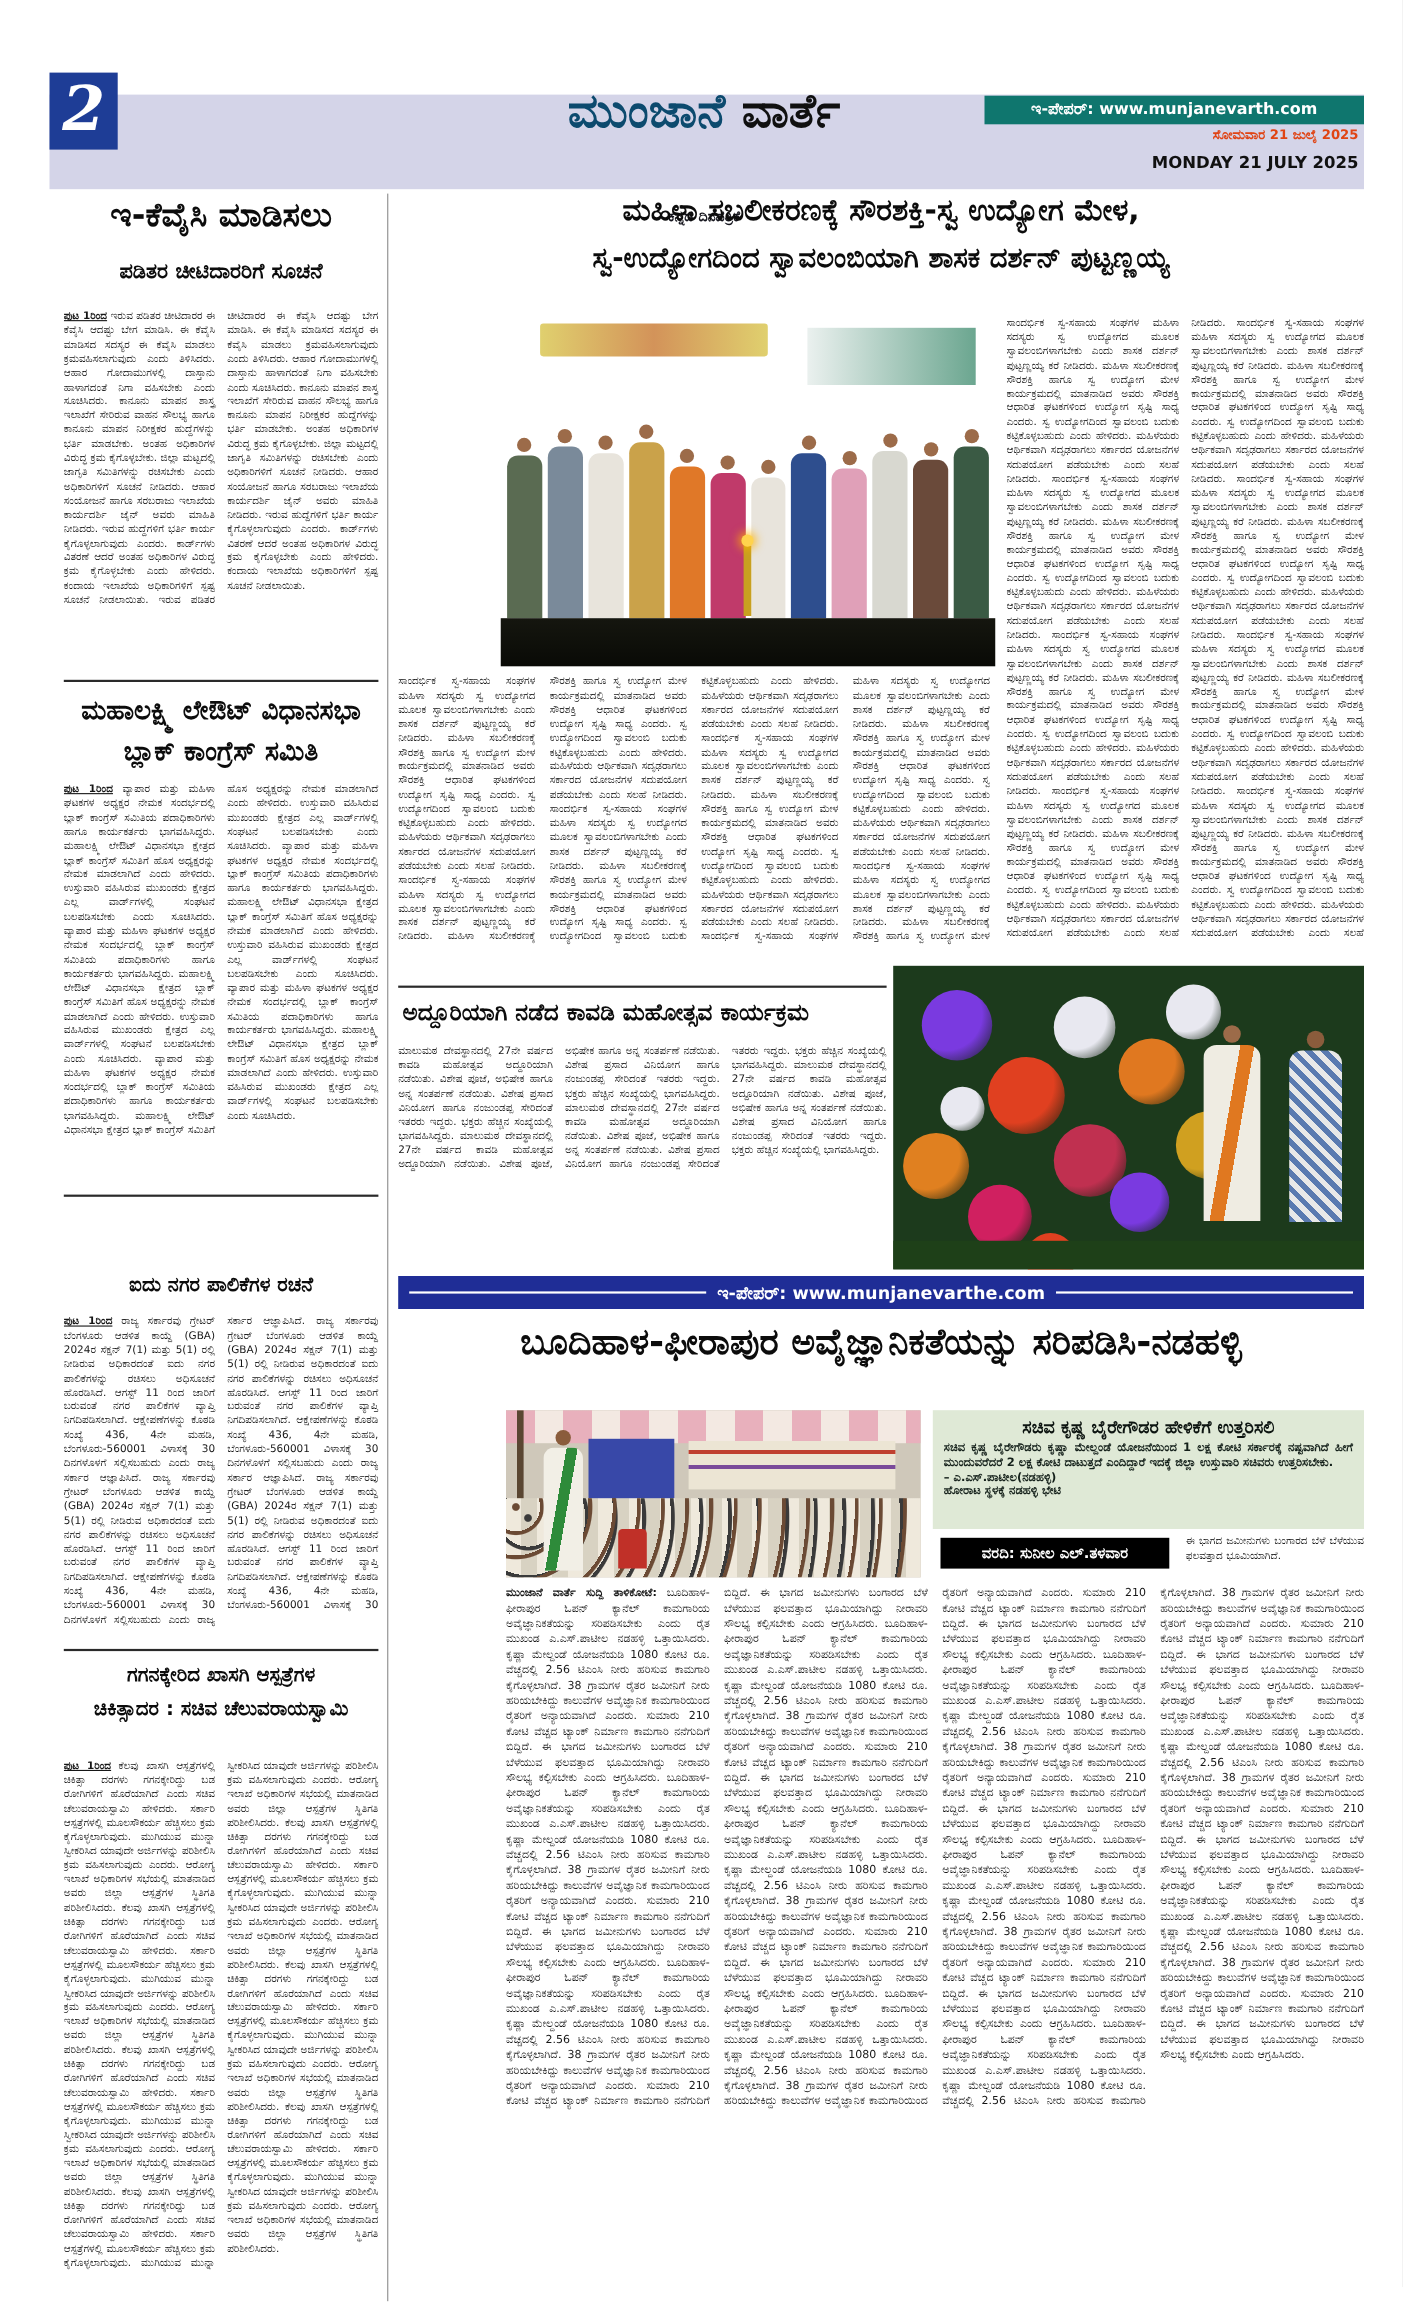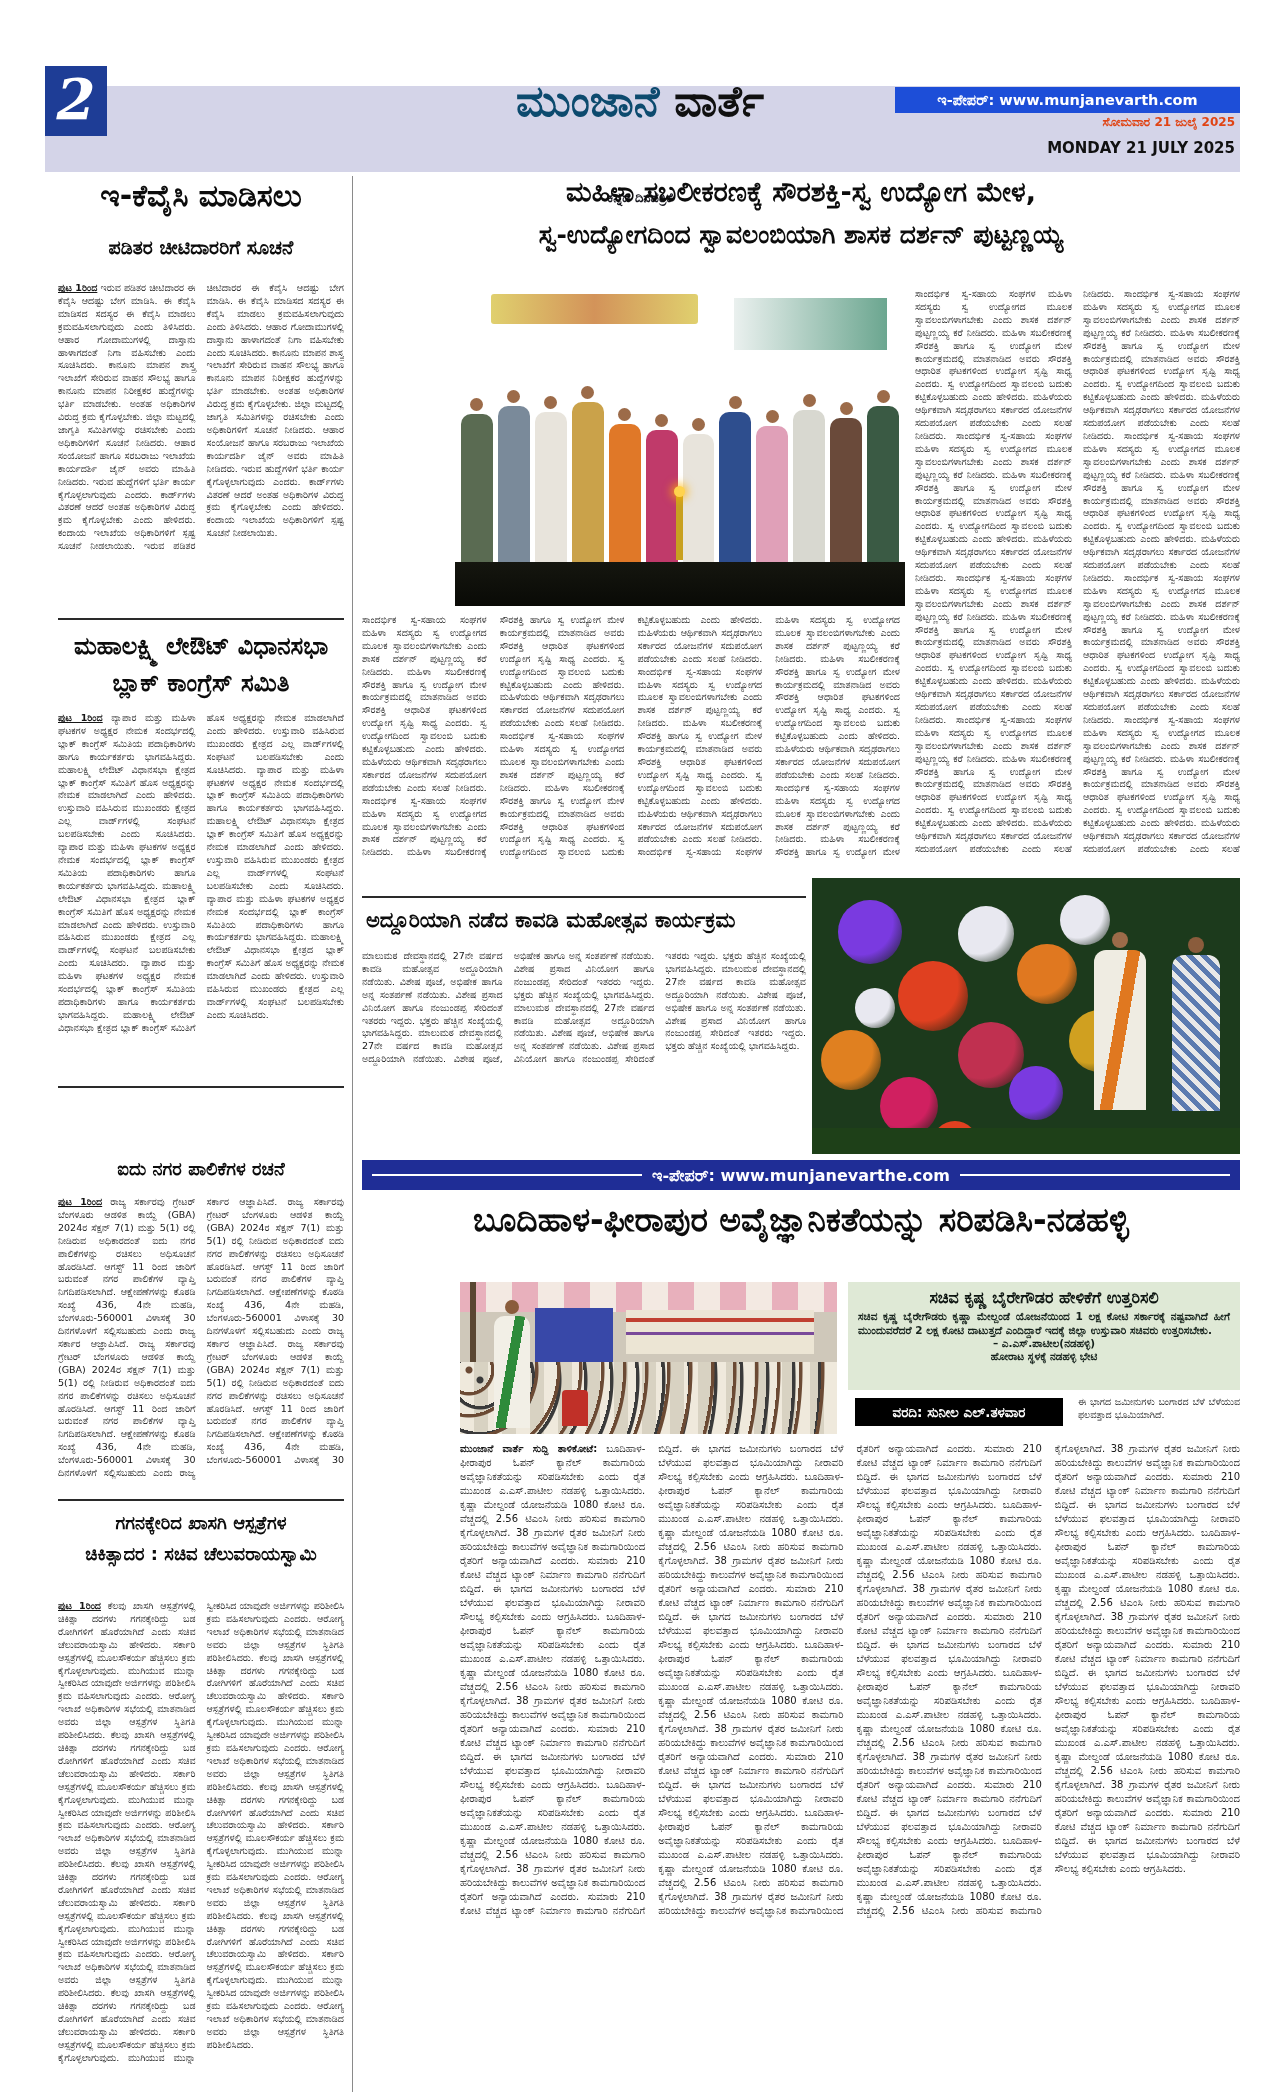--- a/index.html
+++ b/index.html
@@ -15,21 +15,21 @@
   .rule{background:#2a2a2a;height:2px;}
   .vrule{background:#8a8a8a;width:1px;}
   
   #band{left:45px;top:86px;width:1195px;height:86px;background:#d4d4e8;}
   #pagenum{left:45px;top:66px;width:62px;height:70px;background:#1e3d96;color:#fff;
            font-family:"DejaVu Serif",serif;font-style:italic;font-weight:bold;font-size:56px;
            text-align:center;line-height:66px;}
   #masthead{left:350px;top:76px;width:580px;text-align:center;font-size:43px;font-weight:bold;}
   #masthead .w1{color:#0c4a6e;} #masthead .w2{color:#101010;}
   #mast-sub{left:350px;top:142px;width:580px;text-align:center;font-size:13px;font-weight:bold;color:#15151d;margin-top:48px;}
-  #epaper-top{left:895px;top:87px;width:345px;height:26px;background:#1d4ed8;color:#fff;
+  #epaper-top{left:895px;top:87px;width:345px;height:26px;background:#0f766e;color:#fff;
               font-size:14.5px;font-weight:bold;text-align:center;line-height:26px;}
   #date-kn{left:895px;top:115px;width:340px;text-align:right;color:#e04414;font-weight:bold;font-size:12px;}
   #date-en{left:895px;top:139px;width:340px;text-align:right;color:#111;font-weight:bold;font-size:15px;}
   
   .photo{overflow:hidden;}
   #photoA{left:455px;top:288px;width:450px;height:318px;
           background:linear-gradient(180deg,#0e3f33 0%,#17584248%,#14543f 55%,#0d2e24 78%,#081a12 100%);}
   #photoA .banner-strip{position:absolute;left:8%;top:6px;width:46%;height:30px;
           background:linear-gradient(90deg,#d8c44a,#c87830,#d8c44a);opacity:.8;border-radius:3px;}
   #photoA .backdrop{position:absolute;right:4%;top:10px;width:34%;height:52px;
@@ -77,21 +77,21 @@
           border-radius:4px 4px 0 0;z-index:2;}
   
   #midbanner{left:362px;top:1160px;width:878px;height:30px;background:#1f2d96;display:flex;
           align-items:center;color:#fff;font-weight:bold;font-size:16px;}
   #midbanner .line{flex:1;height:2px;background:#fff;margin:0 10px;}
   
   #greenbox{left:848px;top:1282px;width:392px;height:108px;background:#dfe9d6;color:#14201a;
           padding:6px 10px;box-sizing:border-box;}
   #greenbox .bx-hl{font-weight:bold;font-size:16px;text-align:center;margin-bottom:3px;color:#0c1410;}
   #greenbox .bx-body{font-size:10.5px;line-height:1.3;text-align:justify;font-weight:bold;}
-  #greenbox .bx-sig{font-size:10.5px;font-weight:bold;text-align:center;}
+  #greenbox .bx-sig{font-size:10.5px;font-weight:bold;text-align:left;}
   #bylinebox{left:855px;top:1398px;width:208px;height:28px;background:#000;color:#fff;
           font-weight:bold;font-size:13.5px;text-align:center;line-height:28px;}
   .bottom-body{font-size:10px;line-height:1.4;}
 </style>
 </head>
 <body>
 
 <div id="page">
 
   <div class="abs" id="band"></div>

